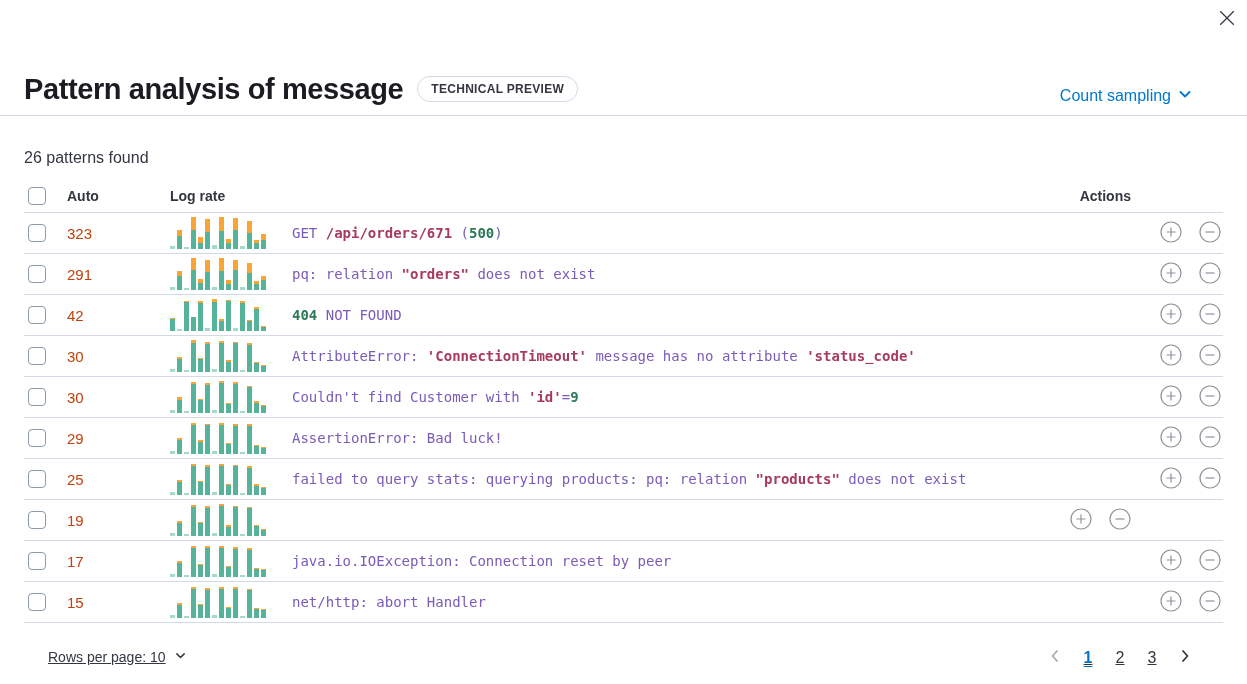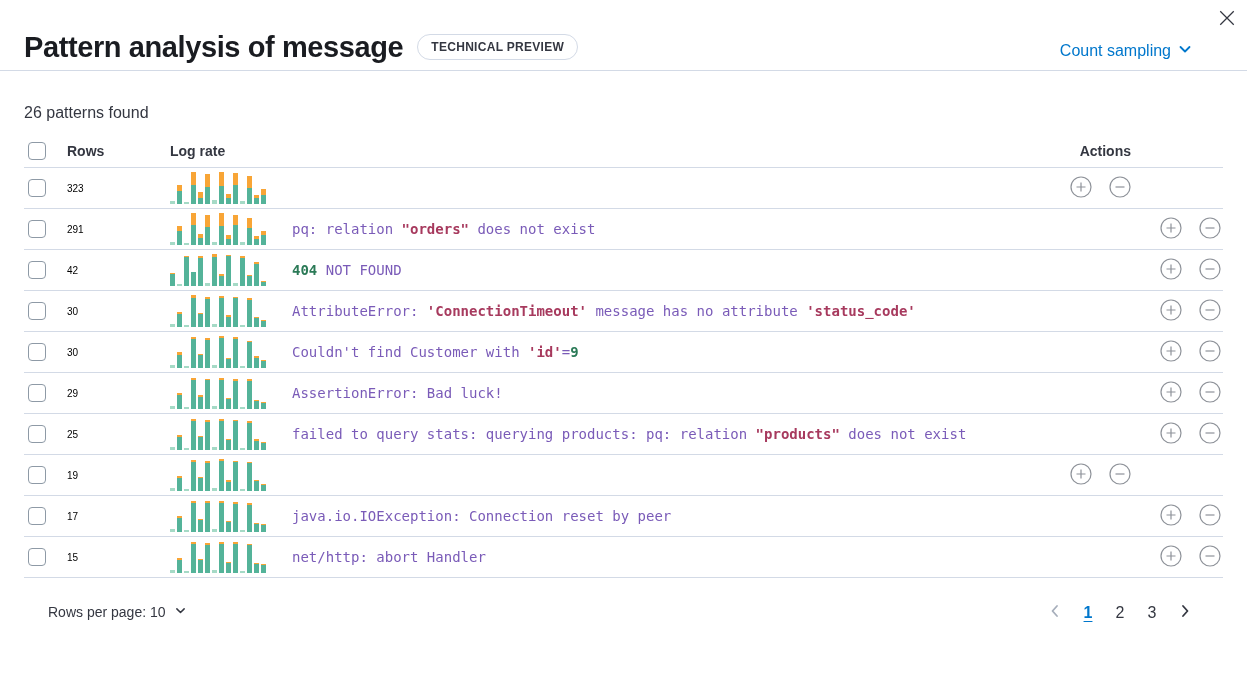--- a/index.html
+++ b/index.html
@@ -6,23 +6,23 @@
   html, body { margin: 0; padding: 0; }
   body {
     width: 1247px; height: 684px; overflow: hidden;
     background: #ffffff; color: #343741;
     font-family: "Liberation Sans", sans-serif;
   }
   .flyout { position: relative; width: 100%; height: 100%; }
 
   
   .flyout-header {
-    height: 71px; border-bottom: 1px solid #D3DAE6;
-    display: flex; align-items: center; justify-content: space-between;
-    padding: 24px 24px 0 24px;
+    height: 116px; border-bottom: 1px solid #D3DAE6;
+    display: flex; align-items: flex-end; justify-content: space-between;
+    padding: 24px 24px 8px 24px;
   }
   .title-wrap { display: flex; align-items: center; gap: 14px; }
   .page-title {
     margin: 0; font-size: 29px; font-weight: 700; color: #1A1C21;
     letter-spacing: -0.4px; line-height: 36px;
   }
   .tech-badge {
     display: inline-block; font-size: 12px; font-weight: 700; color: #343741;
     border: 1px solid #D3DAE6; border-radius: 14px; padding: 5px 13px;
     letter-spacing: 0.3px; background: #fff; white-space: nowrap;
@@ -47,42 +47,42 @@
     align-items: center; border-bottom: 1px solid #D3DAE6;
   }
   .t-head { height: 33px; font-weight: 700; color: #343741; }
   .t-body .t-row { height: 41px; }
   .cell-actions { text-align: right; padding-right: 2px; }
 
   .checkbox {
     width: 18px; height: 18px; border: 1px solid #8E9AA6; border-radius: 4px;
     background: #fff; margin-left: 4px; cursor: pointer;
   }
-  .count-cell { color: #000000; font-size: 10px; }
+  .count-cell { color: #c2410c; font-size: 15px; }
 
   .spark { width: 98px; height: 32px; display: flex; align-items: flex-end; gap: 2px; }
   .spark .bar { width: 5px; display: flex; flex-direction: column; justify-content: flex-end; }
   .bar .seg-o { background: #F8A536; }
   .bar .seg-g { background: #54B399; }
   .bar.light .seg-g { background: #A5DAC6; }
 
   .example-cell {
     font-family: "DejaVu Sans Mono", monospace; font-size: 14px; color: #7A5BB8;
     white-space: nowrap; overflow: hidden;
   }
   .tok-k { color: #7A5BB8; }
   .tok-v { color: #A73A5E; font-weight: 700; }
   .tok-n { color: #2B7A57; font-weight: 700; }
 
   .icon-btn { background: none; border: none; padding: 0; cursor: pointer; margin-left: 17px; vertical-align: middle; }
 
   
   .flyout-footer {
     margin-top: 21px; padding: 0 24px; display: flex;
-    align-items: center; justify-content: space-between; font-size: 14px;
+    align-items: center; justify-content: space-between; font-size: 14px; text-decoration: underline;
   }
   .rows-per-page {
     display: flex; align-items: center; gap: 8px; color: #343741;
     background: none; border: none; font-size: 14px; cursor: pointer;
     font-family: "Liberation Sans", sans-serif; padding: 0;
   }
   .pagination { display: flex; align-items: center; gap: 6px; }
   .page-num {
     min-width: 26px; height: 26px; line-height: 26px; text-align: center;
     background: none; border: none; font-size: 16px; color: #343741; cursor: pointer;
@@ -120,21 +120,21 @@
   </div>
 
   <div class="content">
     <div class="patterns-found">26 patterns found</div>
 
     <div class="ptable">
       <div class="t-row t-head">
         <div>
             <div class="checkbox"></div>
           </div>
-        <div>Rows</div>
+        <div>Auto</div>
         <div>Log rate</div>
         <div class="cell-actions">Actions</div>
       </div>
       <div class="t-body">
           <div class="t-row">
             <div>
               <div class="checkbox"></div>
             </div>
             <div class="count-cell">323</div>
             <div>
@@ -186,20 +186,21 @@
                 <div class="bar">
                   <div class="seg-o" style="height: 3px;"></div>
                   <div class="seg-g" style="height: 6px;"></div>
                 </div>
                 <div class="bar">
                   <div class="seg-o" style="height: 6px;"></div>
                   <div class="seg-g" style="height: 9px;"></div>
                 </div>
               </div>
             </div>
+            <div class="example-cell"><span class="tok-k">GET </span><span class="tok-v">/api/orders/671</span><span class="tok-k"> (</span><span class="tok-n">500</span><span class="tok-k">)</span></div>
             <div class="cell-actions"><button class="icon-btn"><svg width="22" height="22" viewBox="0 0 22 22" fill="none" stroke="#8E9299" stroke-width="1.2">
                   <circle cx="11" cy="11" r="10"></circle>
                   <path d="M11 6.5 V15.5 M6.5 11 H15.5"></path>
                 </svg></button><button class="icon-btn"><svg width="22" height="22" viewBox="0 0 22 22" fill="none" stroke="#8E9299" stroke-width="1.2">
                   <circle cx="11" cy="11" r="10"></circle>
                   <path d="M6.5 11 H15.5"></path>
                 </svg></button></div>
           </div>
           <div class="t-row">
             <div>

